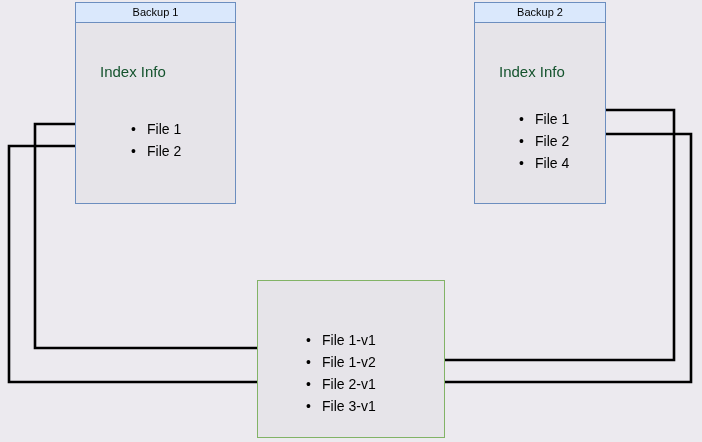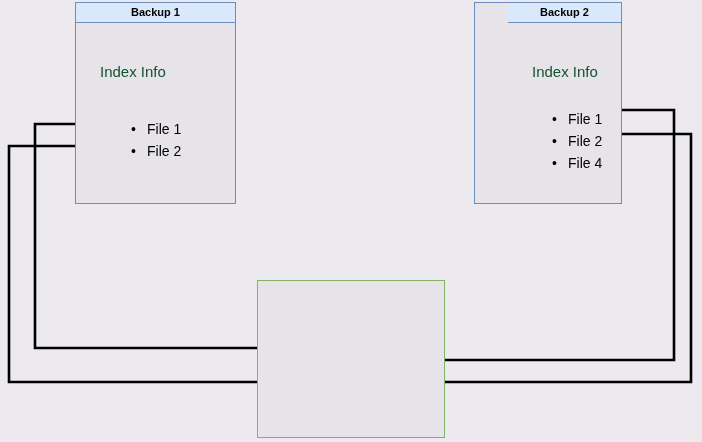--- a/index.html
+++ b/index.html
@@ -30,21 +30,21 @@
   }
   .box.green {
     border-color: #82b366;
   }
   .box-header {
     box-sizing: border-box;
     height: 20px;
     line-height: 19px;
     text-align: center;
     font-size: 11px;
-    font-weight: bold;
+    font-weight: normal;
     color: #000;
     background: #dae8fc;
     border-bottom: 1px solid #6c8ebf;
   }
   .box.green .box-header {
     background: #d5e8d4;
     border-bottom-color: #82b366;
   }
   .box-body {
     position: relative;
@@ -76,21 +76,21 @@
     left: 0;
     top: 0;
     font-size: 14px;
     line-height: 22px;
   }
   
   #backup1 { left: 75px; top: 2px; width: 161px; height: 202px; }
   #backup1 .index-label { left: 24px; top: 40px; }
   #backup1 .file-list { left: 55px; top: 95px; }
   
-  #backup2 { left: 474px; top: 2px; width: 148px; height: 202px; padding-left: 33px; }
+  #backup2 { left: 474px; top: 2px; width: 132px; height: 202px; }
   #backup2 .index-label { left: 24px; top: 40px; }
   #backup2 .file-list { left: 44px; top: 85px; }
   
   #dedup { left: 257px; top: 280px; width: 188px; height: 158px; }
   #dedup .file-list { left: 48px; top: 48px; }
 </style>
 </head>
 <body>
 
 <div id="canvas">
@@ -128,15 +128,23 @@
       <div class="index-label">Index Info</div>
       <ul class="file-list">
         <li>File 1</li>
         <li>File 2</li>
         <li>File 4</li>
       </ul>
     </div>
   </div>
 
   <div class="box green" id="dedup">
+    <div class="box-body">
+      <ul class="file-list">
+        <li>File 1-v1</li>
+        <li>File 1-v2</li>
+        <li>File 2-v1</li>
+        <li>File 3-v1</li>
+      </ul>
+    </div>
   </div>
 
 </div>
 
 </body></html>

